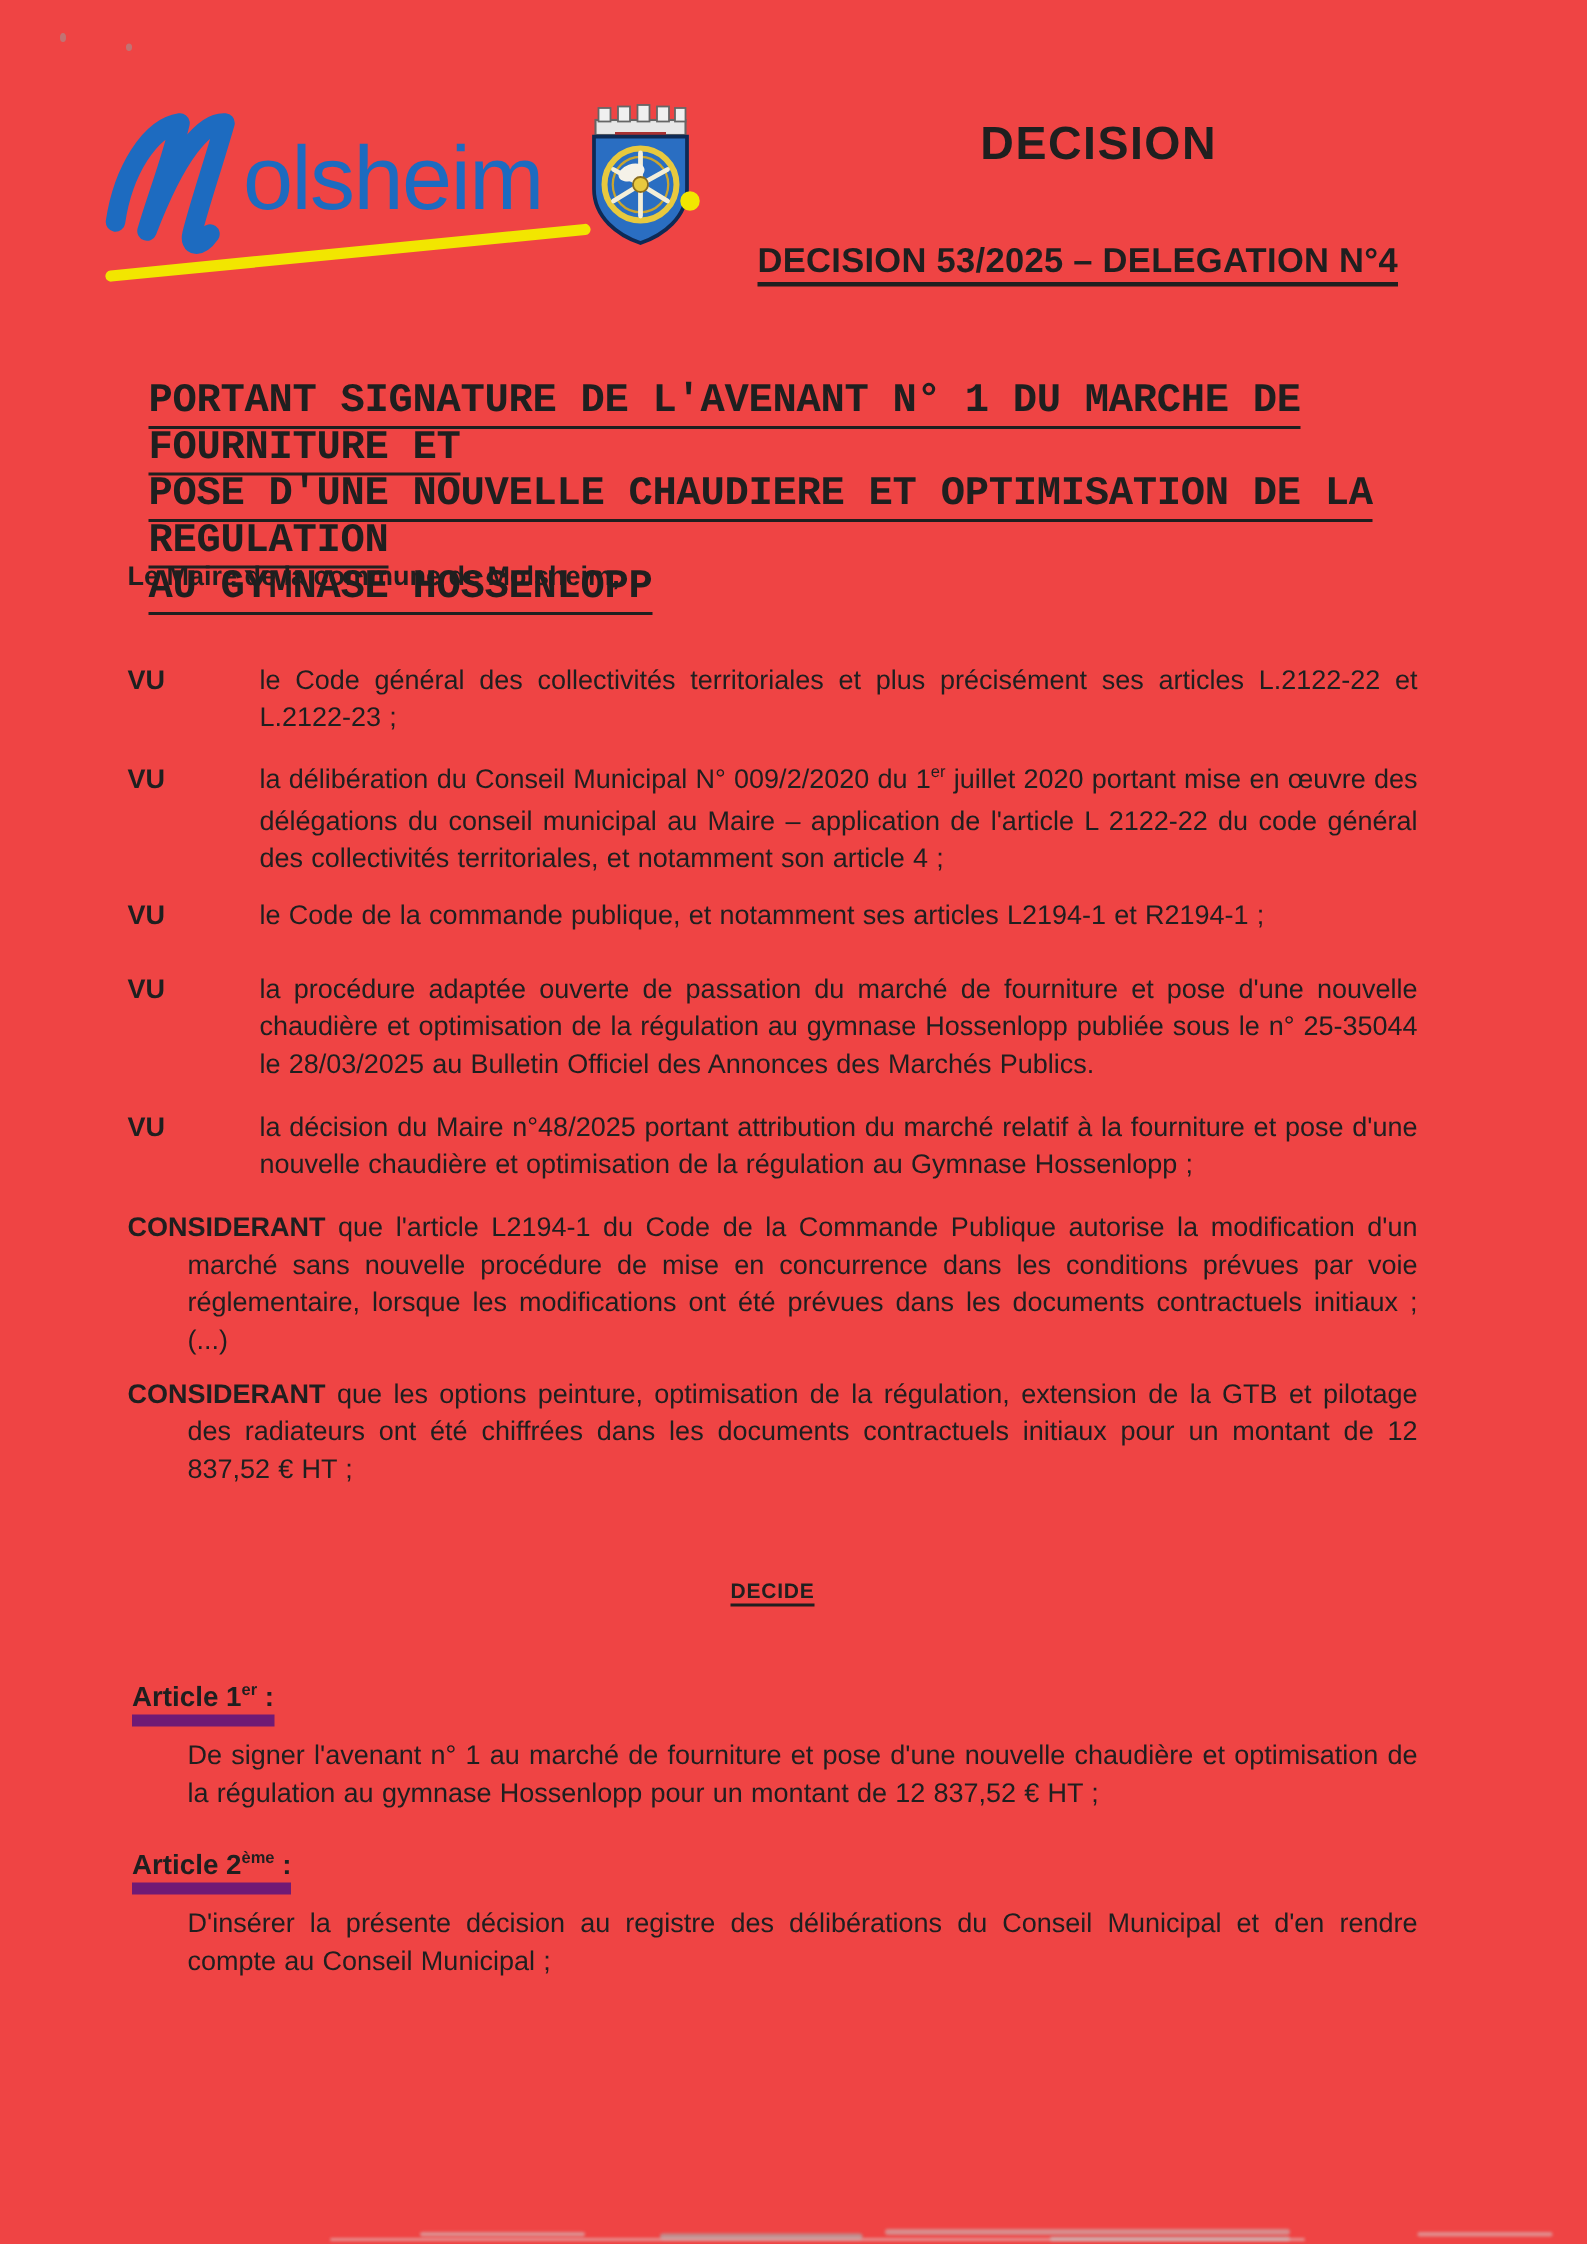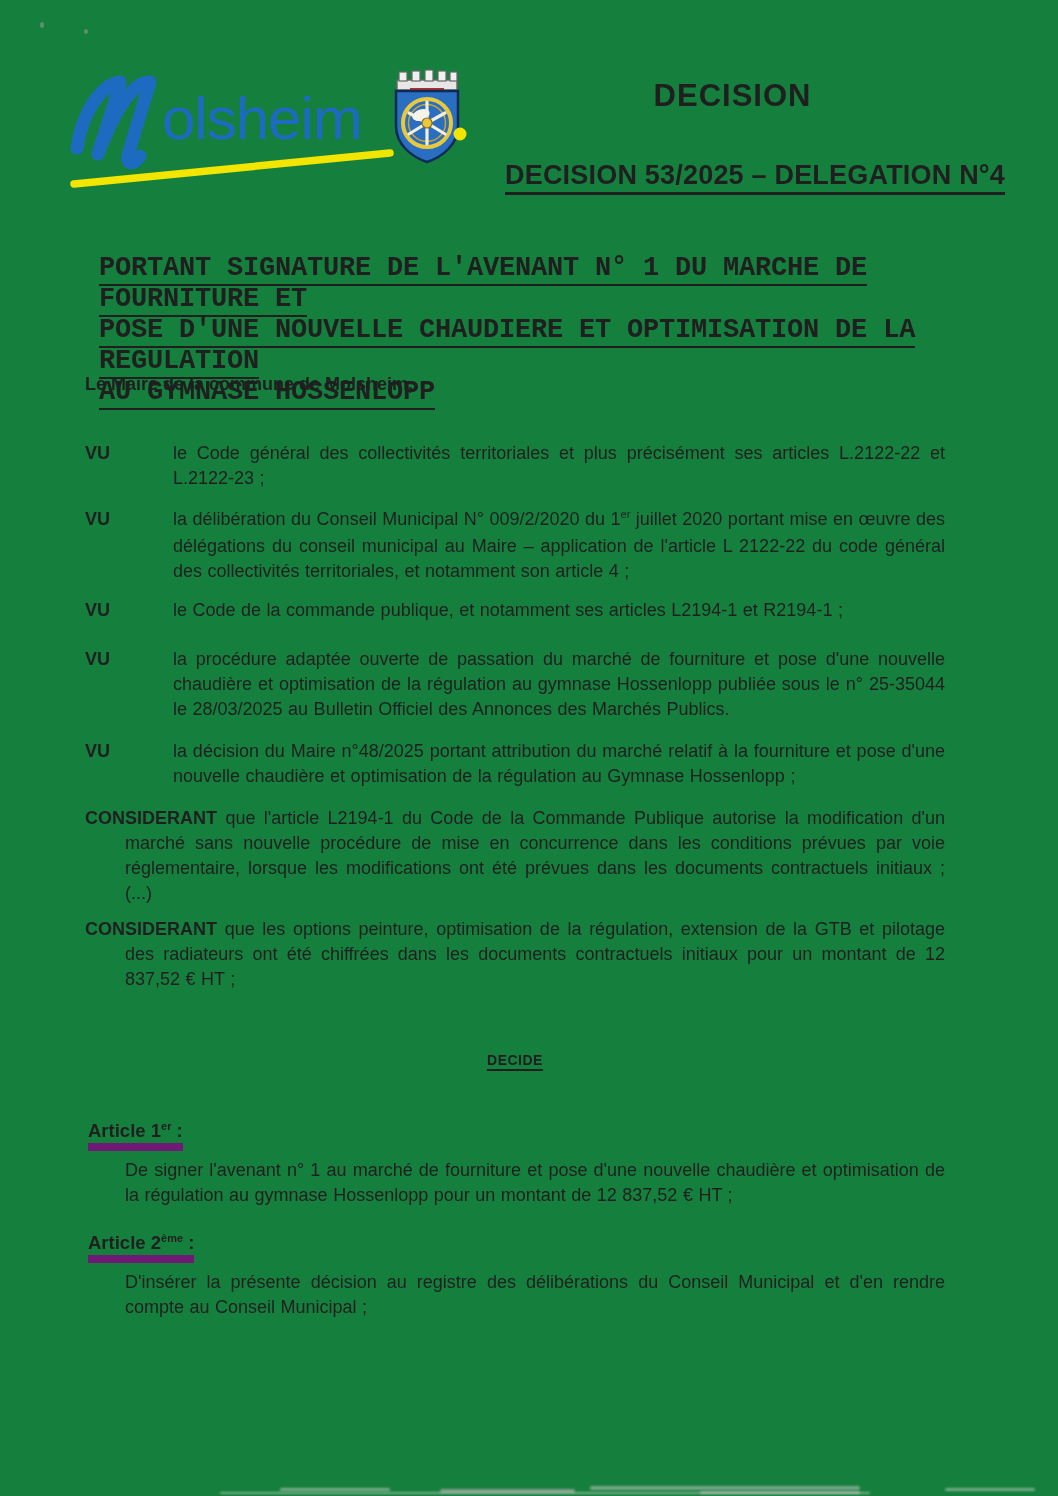--- a/index.html
+++ b/index.html
@@ -1,38 +1,38 @@
 <!DOCTYPE html>
 <html><head>
 <meta charset="utf-8">
 <style>
   html,body { margin:0; padding:0; background:#e9e9e9; }
   .page {
     position: relative;
     width: 1058px; height: 1496px;
     margin: 0 auto;
-    background: #15803d;
+    background: #ef4444;
     overflow: hidden;
     color: #1f1f1f;
     font-family: "Liberation Sans", "DejaVu Sans", sans-serif;
   }
   .abs { position: absolute; }
 
   
   .logo { left: 70px; top: 68px; width: 405px; height: 130px; }
 
   
   .decision-heading {
     left: 505px; top: 78px; width: 455px;
     text-align: center; font-size: 31px; font-weight: bold;
     letter-spacing: 1px;
   }
   .decision-ref {
     left: 505px; top: 160px; width: 455px;
-    text-align: left; font-size: 27px; font-weight: bold;
+    text-align: left; font-size: 23px; font-weight: bold;
     white-space: nowrap; letter-spacing: 0.2px;
   }
   .decision-ref .u { border-bottom: 3px solid #1f1f1f; padding-bottom: 2px; }
 
   
   .doc-title {
     left: 99px; top: 253px; width: 860px;
     font-weight: bold; font-size: 27px;
     line-height: 31px; letter-spacing: -0.2px; font-family: Liberation Mono, monospace;
   }

